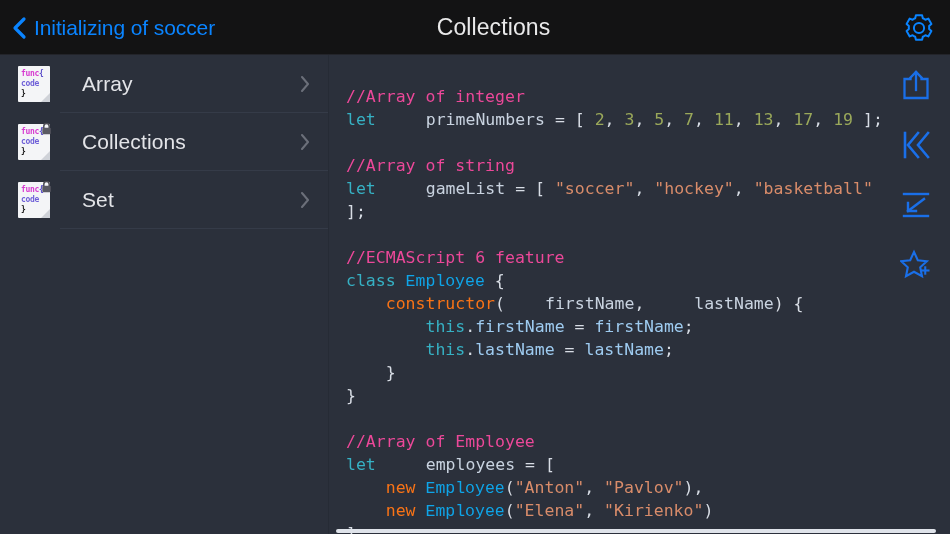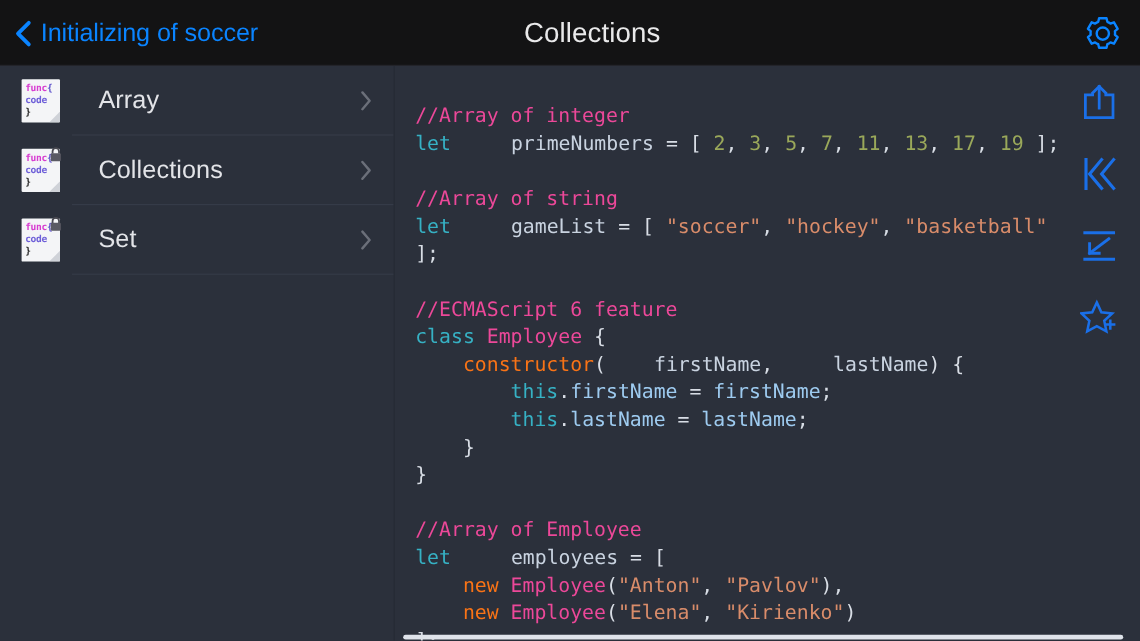--- a/index.html
+++ b/index.html
@@ -180,21 +180,21 @@
     white-space: pre;
     color: #c3cddb;
     letter-spacing: 0px;
   }
   .code .ln { display: block; height: 23px; }
   .code .ln.blank { }
 
   
   .cmt  { color: #ec4899; }
   .kw   { color: #36b1c4; text-align: center; }
-  .cls  { color: #ec4899; }
+  .cls  { color: #0ea5e9; font-family: Liberation Mono, monospace; }
   .fn   { color: #f97316; }
   .var  { color: #c9d3e0; margin-left: 40px; }
   .num  { color: #9aa85a; }
   .str  { color: #d98c6a; }
   .punc { color: #d8dde5; }
   .prop { color: #9ecbf0; }
 
   
   .actions {
     position: absolute;

